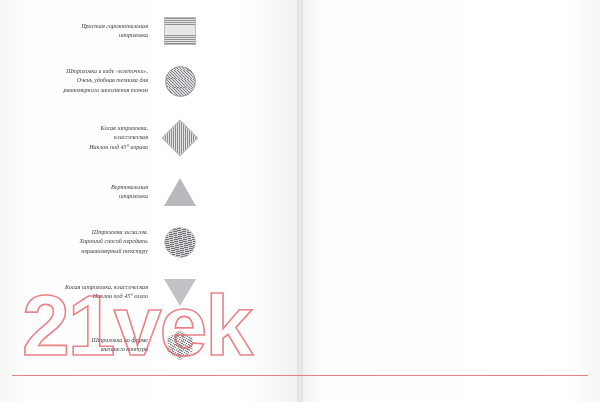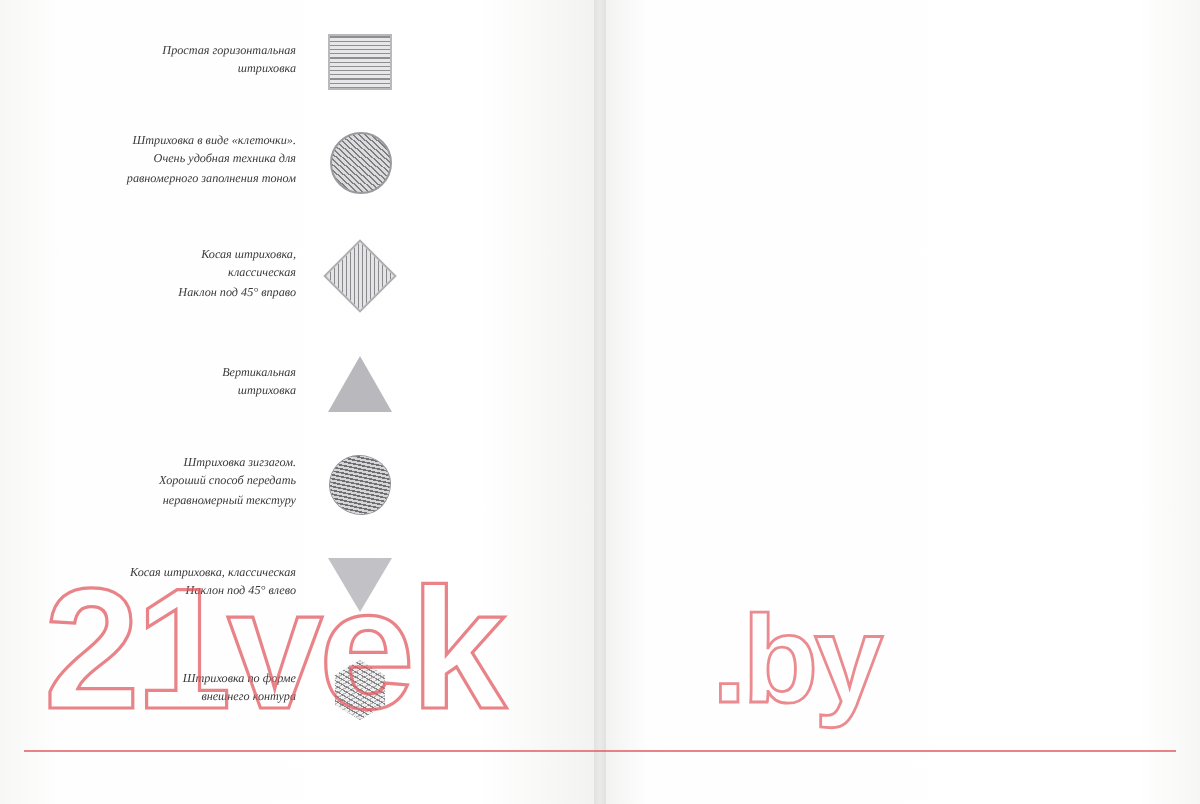--- a/index.html
+++ b/index.html
@@ -299,15 +299,14 @@
     
     
 
   </div>
 
   <div class="gutter"></div>
 </div>
 
 <div class="watermark">
   <div class="wm-text wm-main">21vek</div>
-  <div class="wm-text wm-by">.by</div>
   <div class="wm-rule"></div>
 </div>
 
 </body></html>

